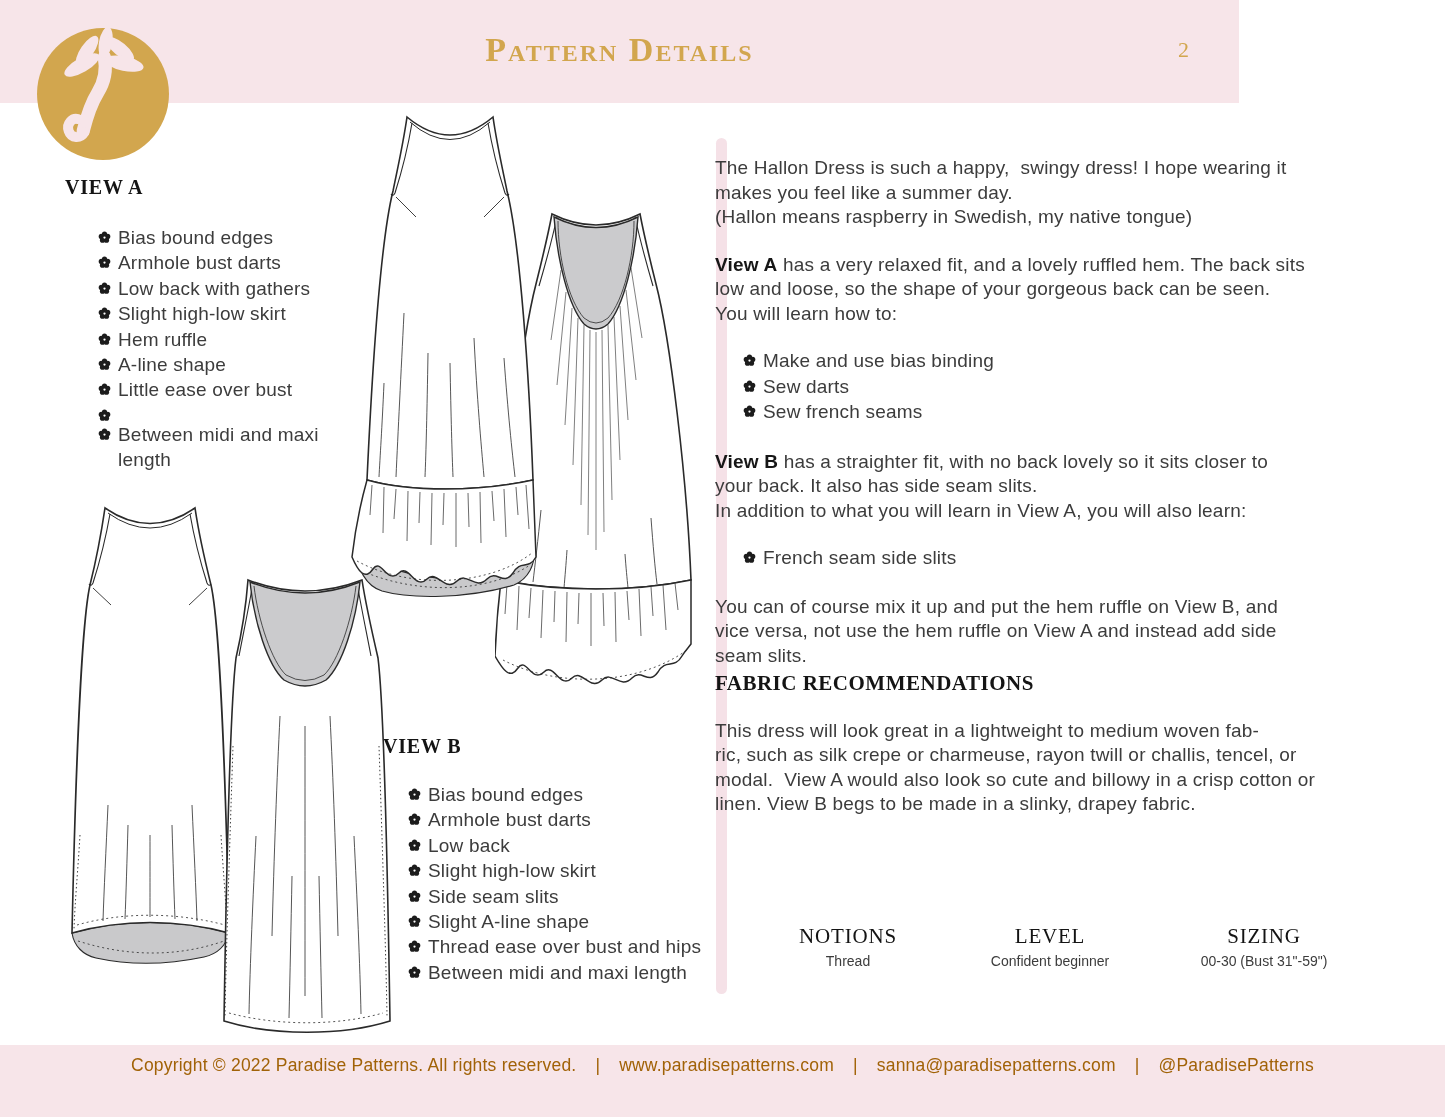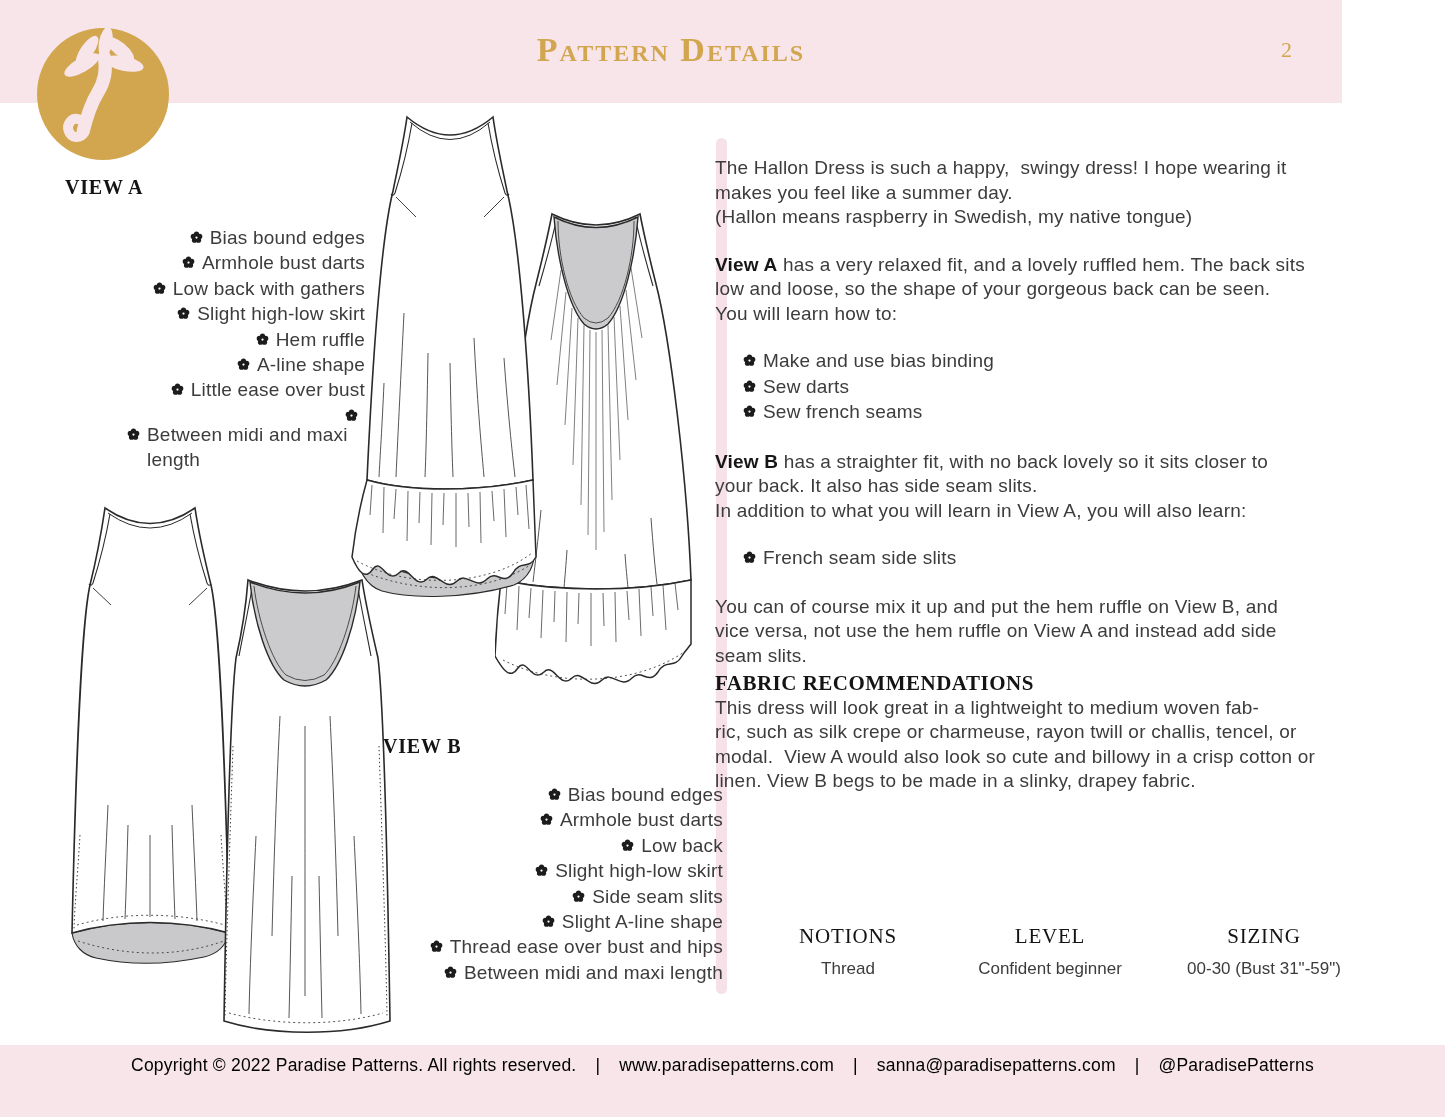--- a/index.html
+++ b/index.html
@@ -2,21 +2,21 @@
 <html><head>
 <meta charset="utf-8">
 <style>
   * { margin:0; padding:0; box-sizing:border-box; }
   html,body { width:1445px; height:1117px; }
   .page {
     position:relative; width:1445px; height:1117px; background:#ffffff;
     overflow:hidden; font-family:"Liberation Sans", sans-serif; color:#3e3e3e;
   }
   
-  .topbar { position:absolute; left:0; top:0; width:1342px; height:103px; background:#f7e5e9; }
+  .topbar { position:absolute; left:0; top:0; width:1239px; height:103px; background:#f7e5e9; }
   .title {
     position:absolute; left:50%; top:50px; transform:translate(-50%,-50%);
     font-family:"Liberation Serif", serif; font-variant:small-caps; font-weight:bold;
     font-size:34px; letter-spacing:2px; color:#d2a64e; white-space:nowrap;
   }
   .pagenum {
     position:absolute; right:50px; top:50px; transform:translateY(-50%);
     font-family:"Liberation Serif", serif; font-size:22px; color:#d2a64e;
   }
   .logo { position:absolute; left:37px; top:28px; width:132px; height:132px; }
@@ -28,21 +28,21 @@
     font-family:"Liberation Serif", serif; font-weight:bold; font-size:20px;
     letter-spacing:0.8px; color:#141414; white-space:pre;
   }
   
   .side-section { position:absolute; }
   .view-a-section { left:65px; top:176px; width:300px; }
   .view-b-section { left:383px; top:735px; width:340px; }
   ul.feature-list { list-style:none; margin-top:26px; }
   .view-b-section ul.feature-list { margin-top:24px; }
   .feature-list li { display:flex; align-items:flex-start; font-size:19px;
-    line-height:25.4px; letter-spacing:0.2px; color:#3c3c3c;justify-content:flex-end; }
+    line-height:25.4px; letter-spacing:0.2px; color:#3c3c3c; }
   .view-a-section .feature-list li { padding-left:33px; }
   .view-b-section .feature-list li { padding-left:25px; }
   .view-a-section .feature-list li span.txt { max-width:218px; }
   .bullet-svg { width:13px; height:13px; flex:none; margin:6px 7px 0 0; }
   
   .dress { position:absolute; }
   .dress svg { display:block; width:100%; height:100%; }
   .d-a-back  { left:495px; top:210px; width:200px; height:488px; }
   .d-b-front { left:68px;  top:505px; width:165px; height:462px; }
   .d-b-back  { left:222px; top:576px; width:170px; height:467px; }
@@ -53,32 +53,32 @@
   .rc .line { display:block; white-space:pre; }
   .rc b { color:#161616; }
   .rc .intro   { margin-top:156px; }
   .rc .p-viewa { margin-top:23px; }
   ul.learn { list-style:none; margin-top:22px; }
   .learn li { display:flex; align-items:flex-start; padding-left:28px;
     line-height:25.5px; }
   .rc .p-viewb { margin-top:25px; }
   .rc .p-mix   { margin-top:24px; }
   .rc h2.fabric { margin-top:3px; font-size:21px; letter-spacing:0.5px; }
-  .rc .p-fabric { }
+  .rc .p-fabric { margin-top:23px; }
   
   .spec { position:absolute; top:924px; transform:translateX(-50%); text-align:center; }
   .spec-notions { left:848px; } .spec-level { left:1050px; } .spec-sizing { left:1264px; }
   .spec h3 { font-family:"Liberation Serif", serif; font-weight:normal; font-size:21px;
     letter-spacing:0.8px; color:#141414; white-space:nowrap; }
-  .spec .val { margin-top:10px; font-size:17px; color:#3c3c3c; white-space:nowrap; }
+  .spec .val { margin-top:4px; font-size:14px; color:#3c3c3c; white-space:nowrap; }
   
   .footer { position:absolute; left:0; top:1045px; width:1445px; height:72px;
     background:#f7e5e9; display:flex; justify-content:center; align-items:flex-start; }
   .footer-row { display:flex; gap:19px; margin-top:10px; font-size:17.5px;
-    letter-spacing:0.2px; color:#000000; white-space:pre; }
+    letter-spacing:0.2px; color:#a16207; white-space:pre; }
 </style>
 </head>
 <body>
 
 <div class="page">
 
   <svg width="0" height="0" style="position:absolute" aria-hidden="true">
     <defs>
       <symbol id="flower" viewBox="0 0 12 12">
         <g fill="#1c1c1c">

